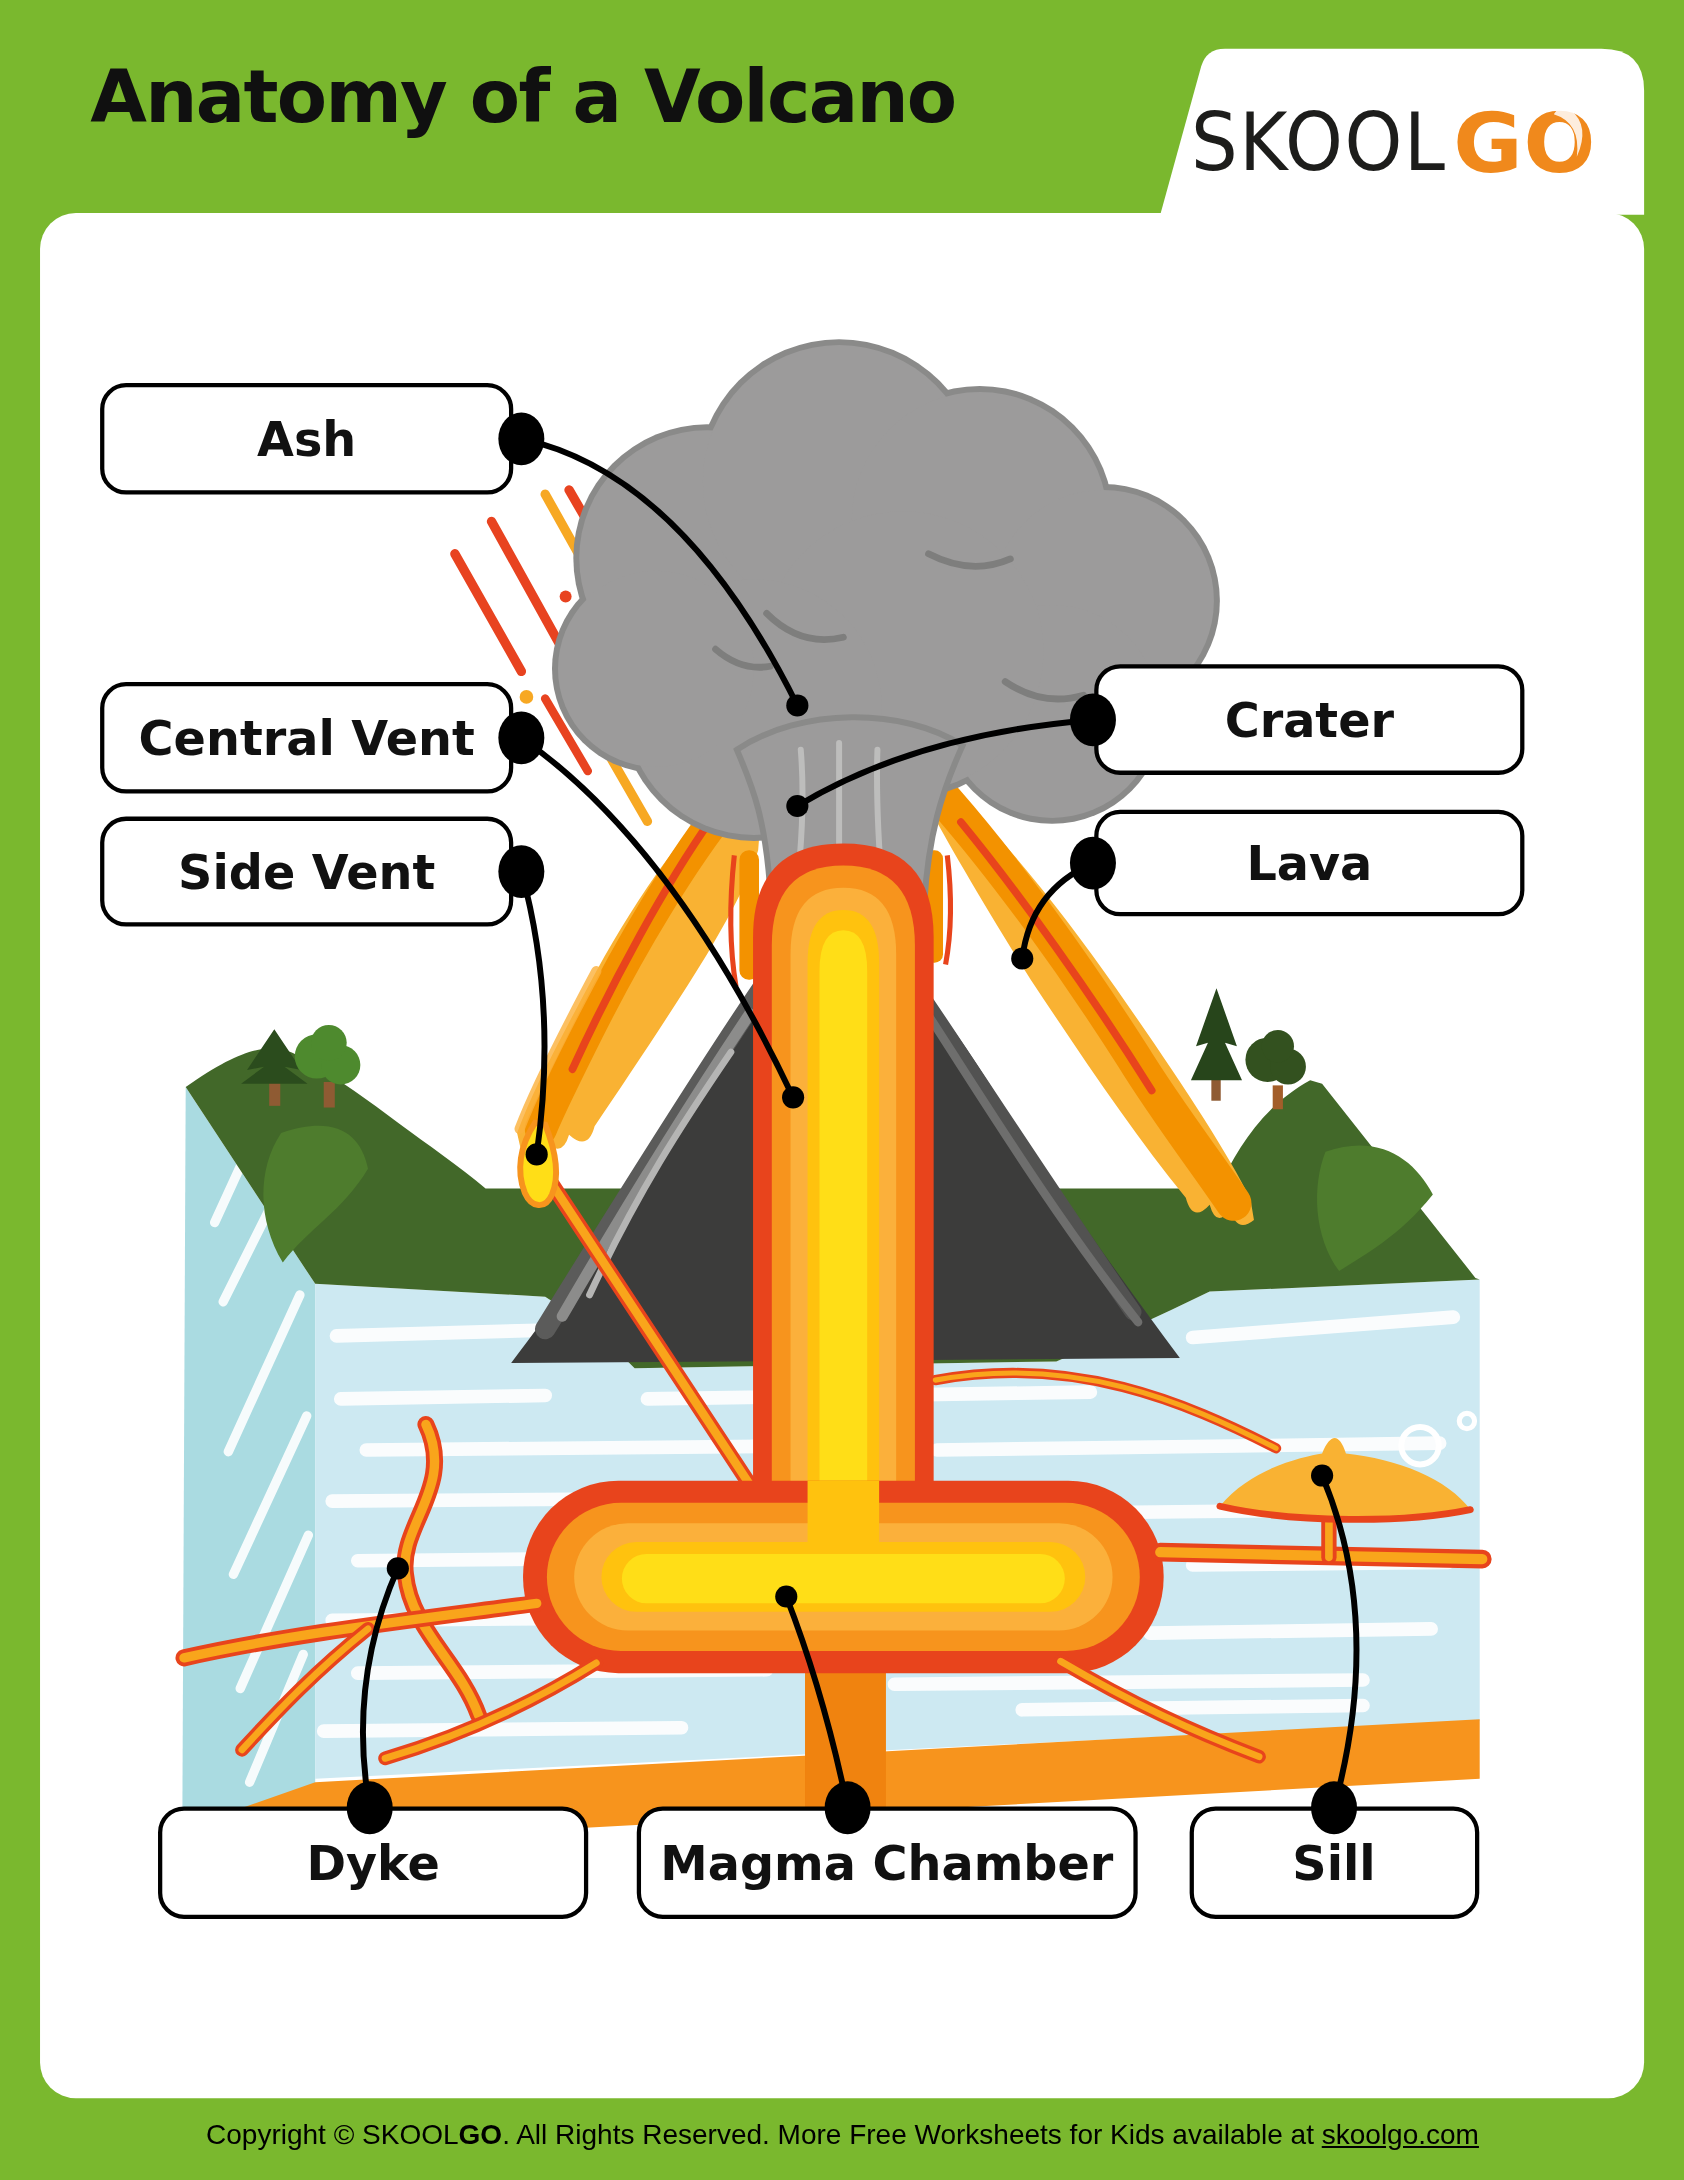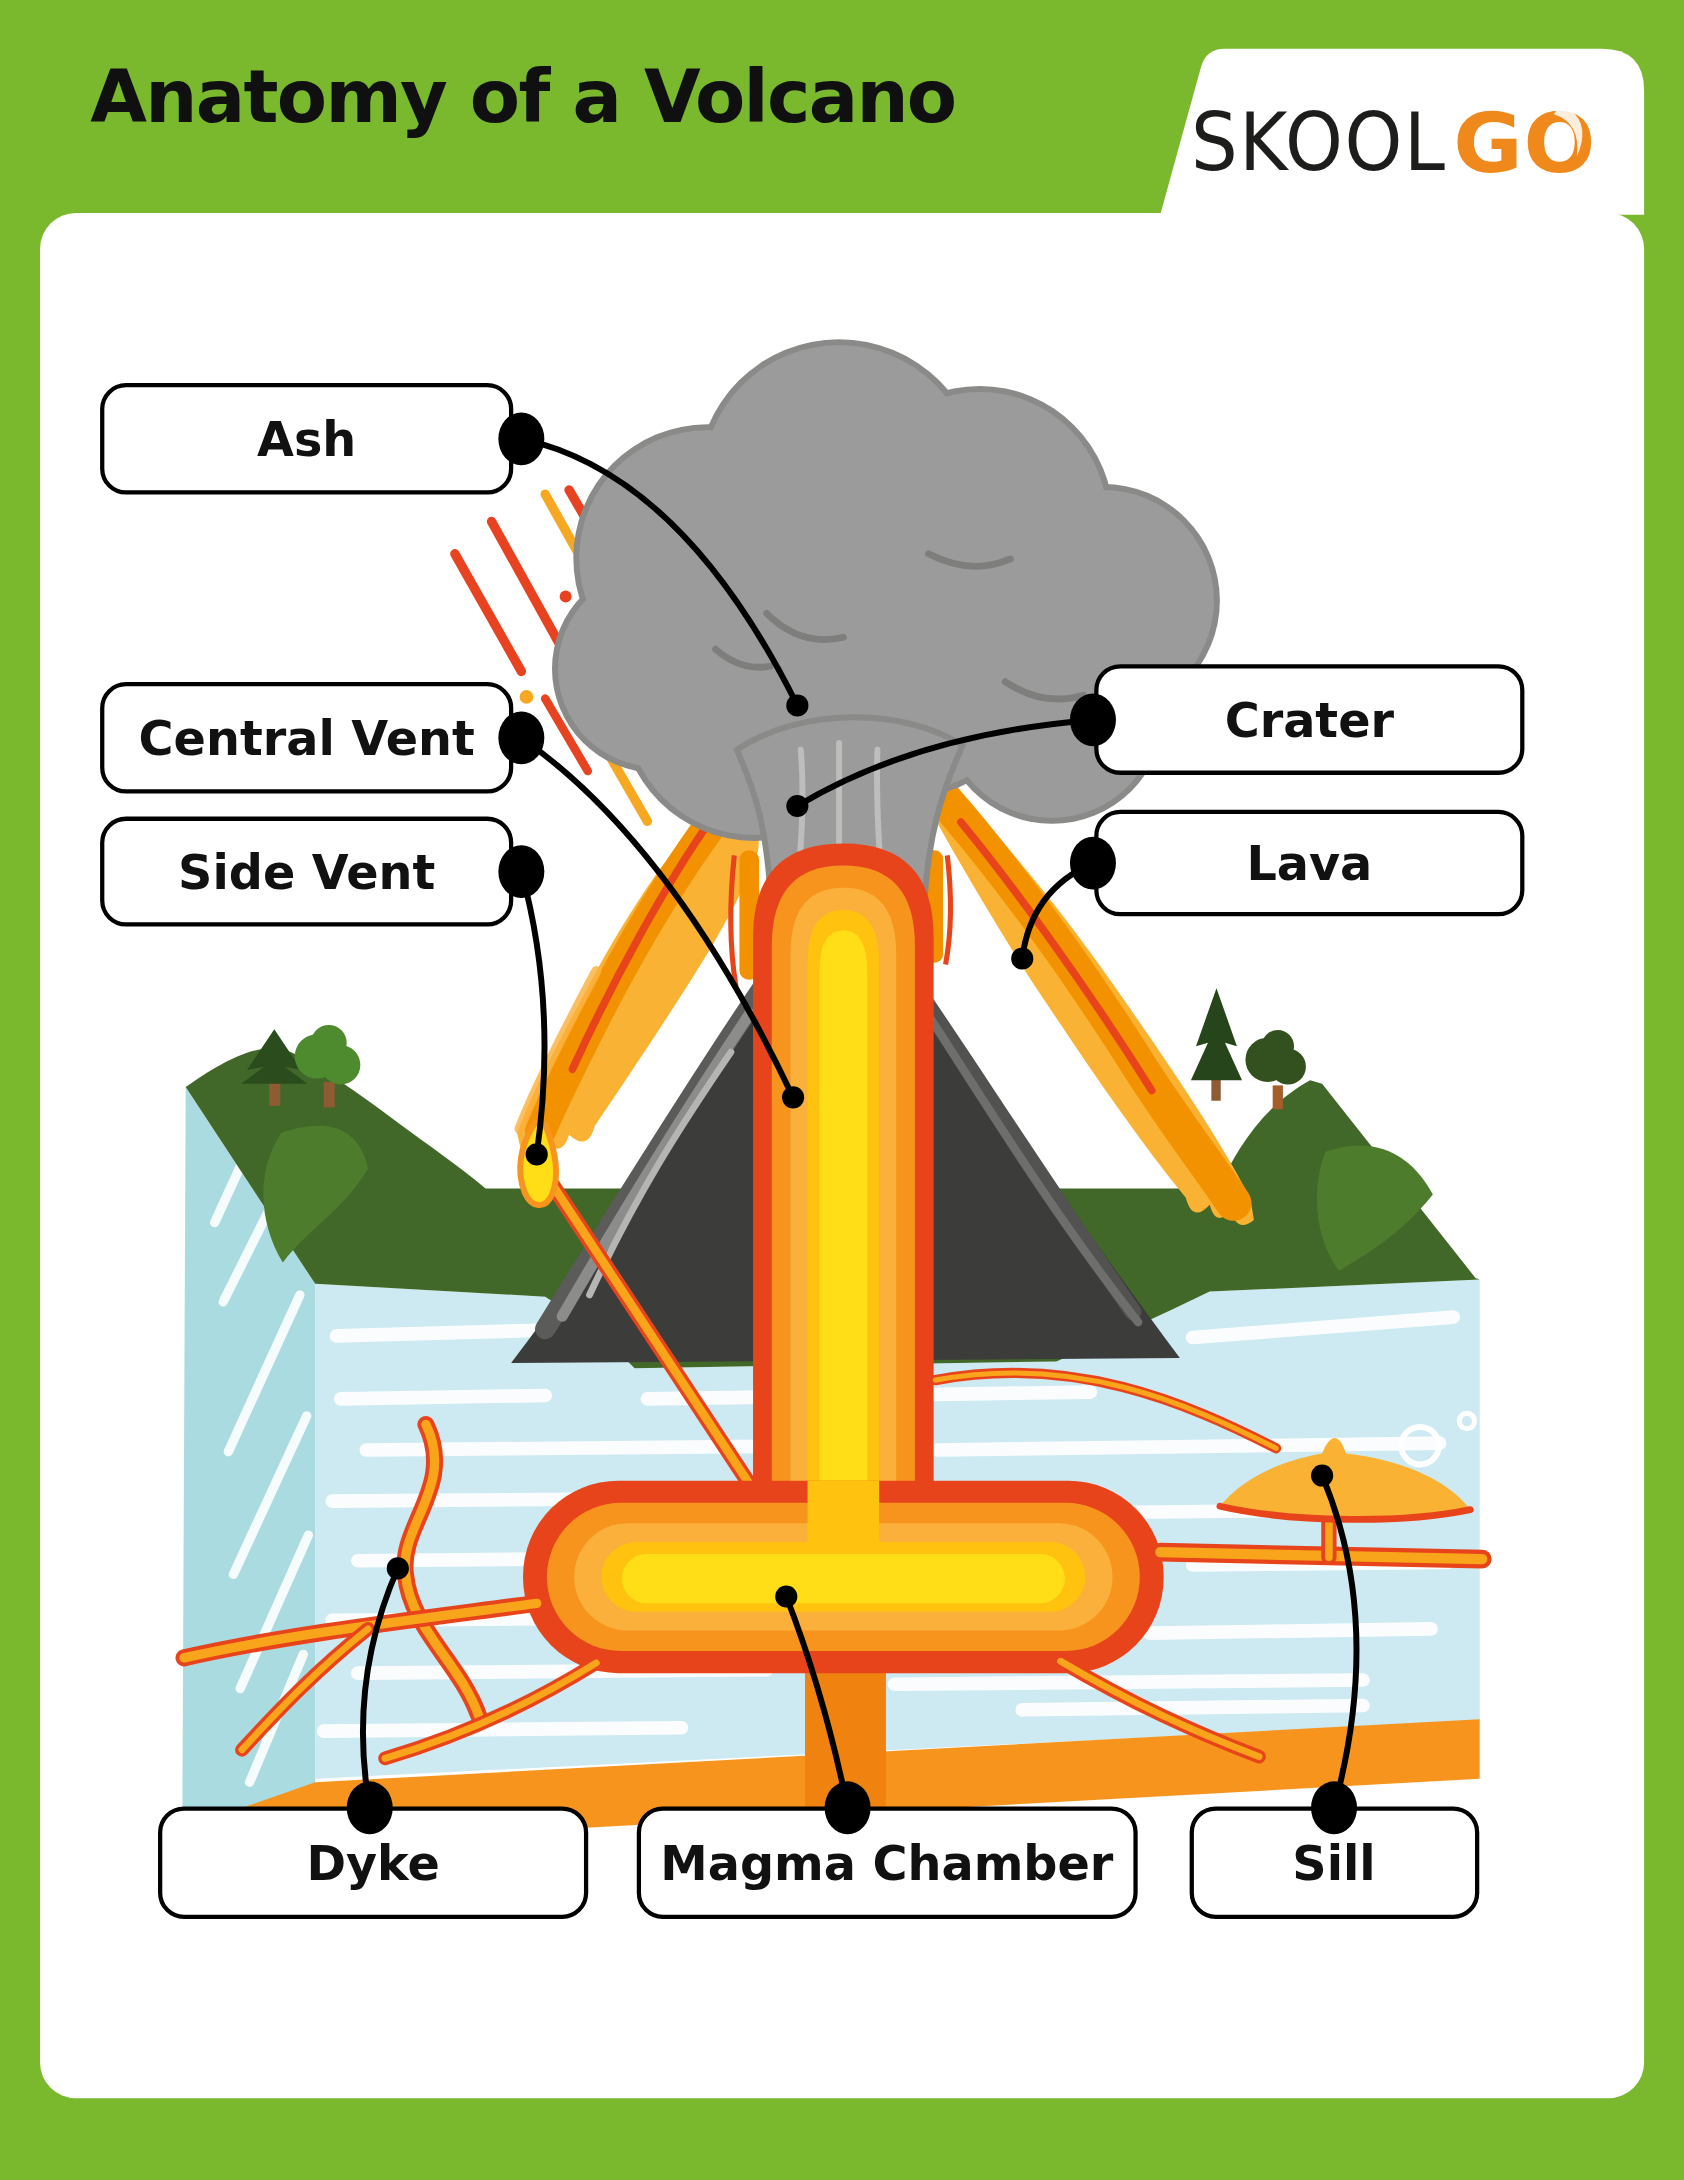--- a/index.html
+++ b/index.html
@@ -302,14 +302,16 @@
       <ellipse cx="995" cy="2122" rx="27" ry="31" fill="#000"></ellipse>
     </g>
     <g>
       <rect x="1399" y="2123" width="335" height="127" rx="28" fill="#FFF" stroke="#000" stroke-width="5"></rect>
       <text class="lbl" x="1566" y="2207" text-anchor="middle">Sill</text>
       <ellipse cx="1566" cy="2122" rx="27" ry="31" fill="#000"></ellipse>
     </g>
   </g>
 </svg>
 
+<div id="footer"><span>Copyright © SKOOL</span><span class="b">GO</span><span>. All Rights Reserved. More Free Worksheets for Kids available at </span><span class="lnk">skoolgo.com</span>
 </div>
+</div>
 
 
 </body></html>

